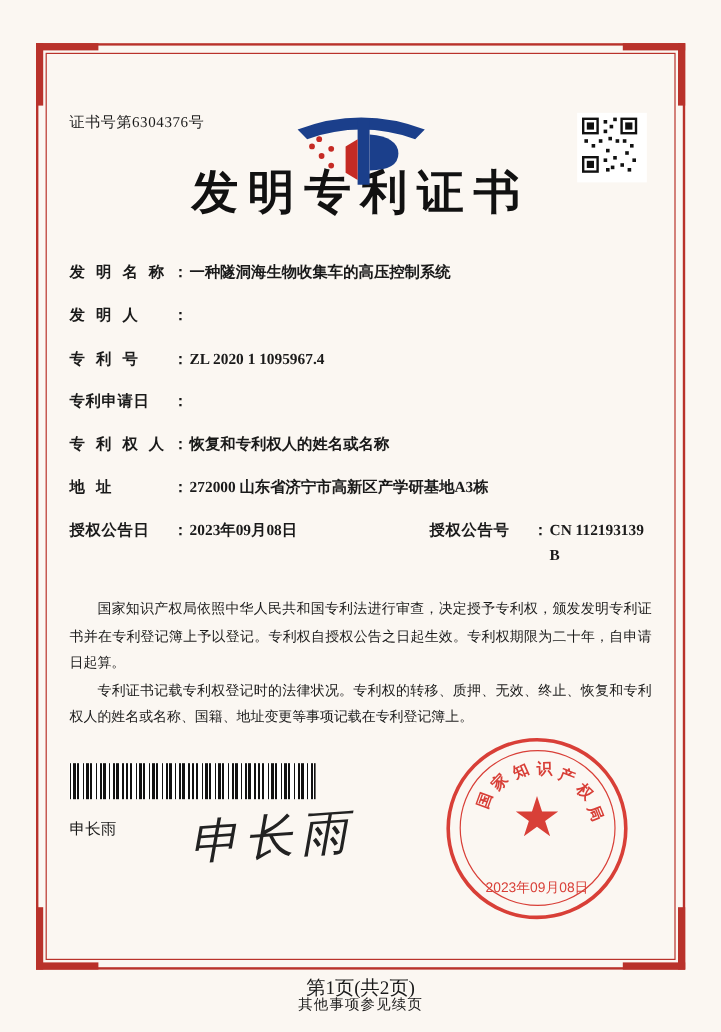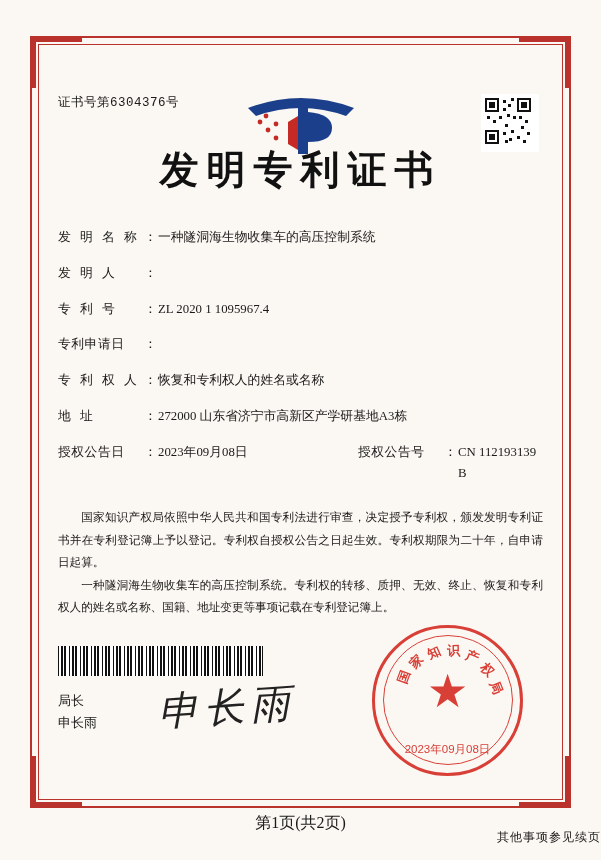--- a/index.html
+++ b/index.html
@@ -50,49 +50,49 @@
   .c-br{right:30px;bottom:52px;border-right-width:6px;border-bottom-width:6px;}
 
   .content{
     position:absolute;
     left:58px;top:64px;right:58px;bottom:72px;
   }
   .cert-no{
     font-size:12.5px;
     margin-top:30px;
     letter-spacing:0.5px;
-    font-family:Liberation Mono, monospace;
   }
   .emblem{
     position:absolute;
     left:50%;
     transform:translateX(-50%);
     top:28px;
     width:110px;height:66px;
   }
   .qr{
     position:absolute;
     right:4px;top:30px;
     width:54px;height:54px;
     background:#fff;
     padding:2px;
   }
   .title{
     text-align:center;
     font-size:39px;
     font-weight:bold;
     letter-spacing:8px;
-    margin-top:32px;
+    margin-top:22px;
     color:#111;
     font-family:"DejaVu Serif",serif;
   }
   .fields{
     margin-top:30px;
     font-size:12.8px;
     line-height:1.7;
+    font-weight:bold;
   }
   .frow{
     display:flex;
     margin-bottom:14px;
     align-items:baseline;
   }
   .flabel{
     width:86px;
     flex:0 0 86px;
     letter-spacing:3px;
@@ -193,21 +193,21 @@
   .page-no{
     position:absolute;
     left:0;right:0;
     bottom:-46px;
     text-align:center;
     font-size:16px;
   }
   .footer{
     position:absolute;
     left:0;right:0;bottom:14px;
-    text-align:right;
+    text-align:center;
     font-size:12px;
     letter-spacing:1px;
   }
 </style>
 </head>
 <body>
 
 <div class="page">
 
   <div class="wm" style="left:-20px;top:30px;"></div>
@@ -329,26 +329,25 @@
         <div class="fcolon">：</div>
         <div class="fval">2023年09月08日</div>
         <div class="flabel2">授权公告号</div>
         <div class="fcolon">：</div>
         <div class="fval2">CN 112193139 B</div>
       </div>
 
     </div>
 
     <div class="para">国家知识产权局依照中华人民共和国专利法进行审查，决定授予专利权，颁发发明专利证书并在专利登记簿上予以登记。专利权自授权公告之日起生效。专利权期限为二十年，自申请日起算。</div>
-    <div class="para2">一种隧洞海生物收集车的高压控制系统。专利权的转移、质押、无效、终止、恢复和专利权人的姓名或名称、国籍、地址变更等事项记载在专利登记簿上。</div>
+    <div class="para2">专利证书记载专利权登记时的法律状况。专利权的转移、质押、无效、终止、恢复和专利权人的姓名或名称、国籍、地址变更等事项记载在专利登记簿上。</div>
 
     <div class="barcode"></div>
 
     <div class="sign-area">
-      <div class="sign-label">局长</div>
       <div class="sign-label">申长雨</div>
       <div class="signature">申长雨</div>
 
       <div class="seal">
         <div class="seal-inner"></div>
         <div class="seal-star">★</div>
         <div class="seal-text">
           <span style="transform:rotate(-70deg) translate(0,-58px) rotate(0deg);">国</span>
           <span style="transform:rotate(-47deg) translate(0,-58px) rotate(0deg);">家</span>
           <span style="transform:rotate(-24deg) translate(0,-58px) rotate(0deg);">知</span>

